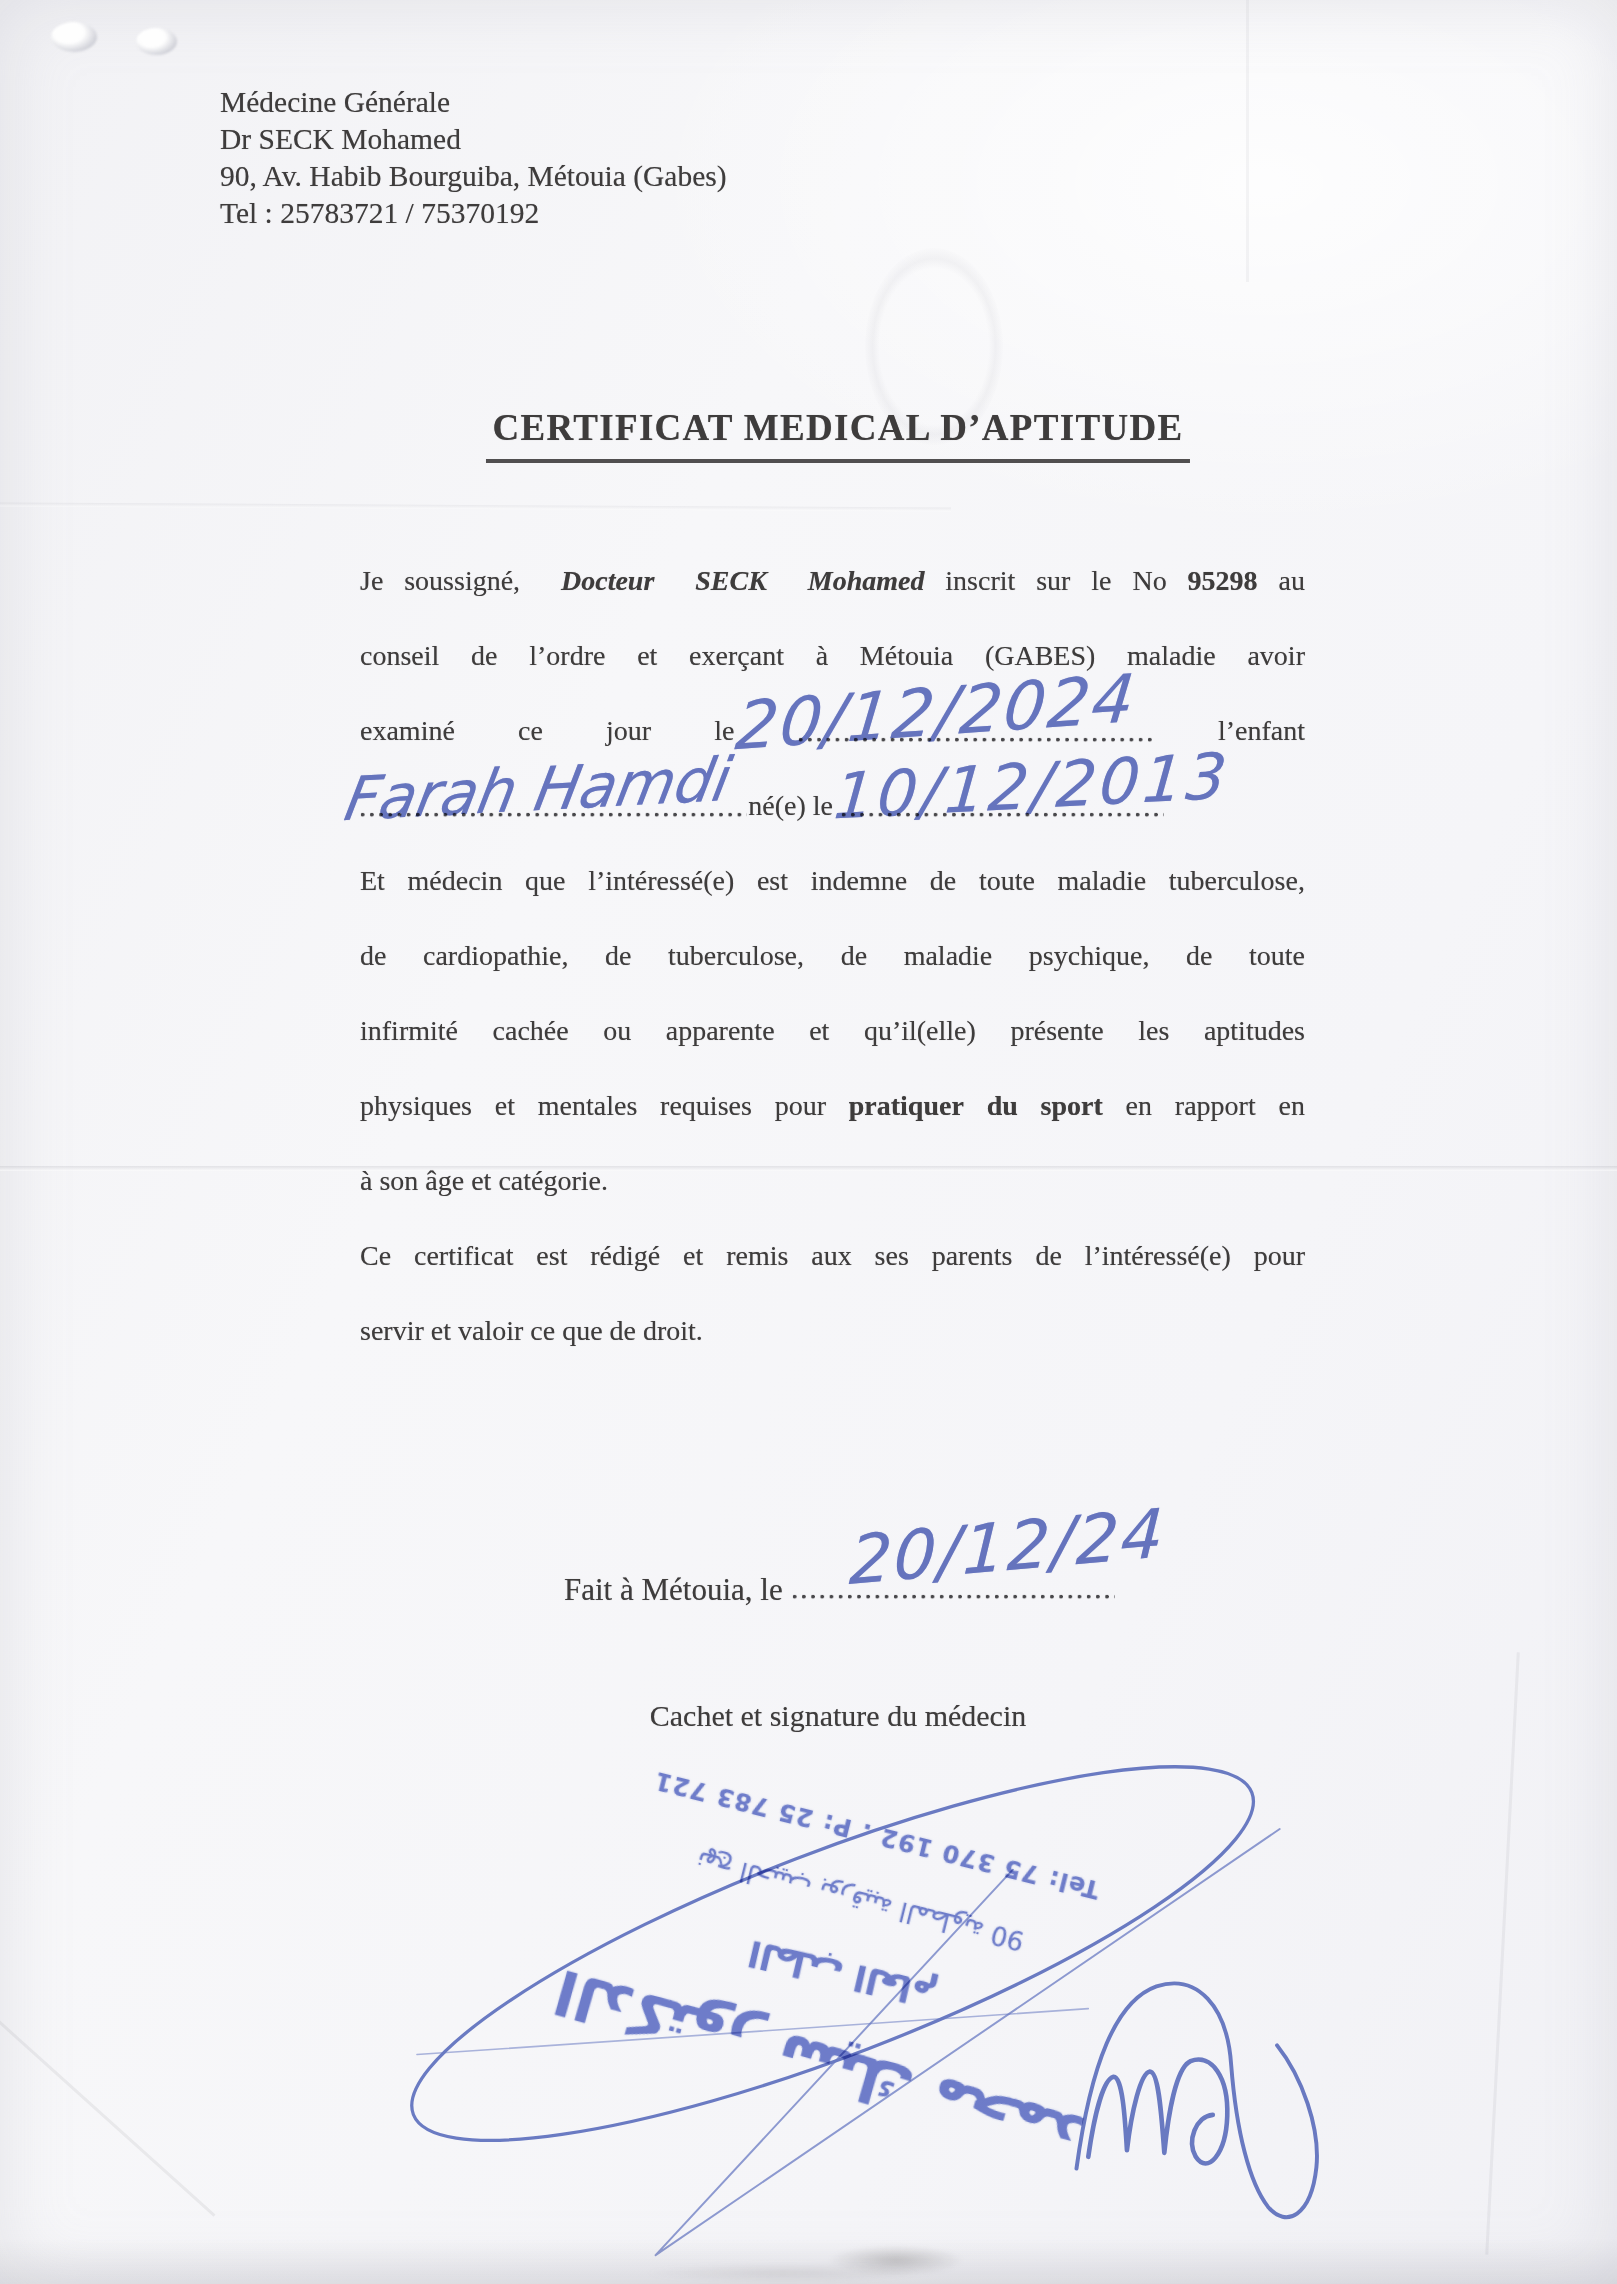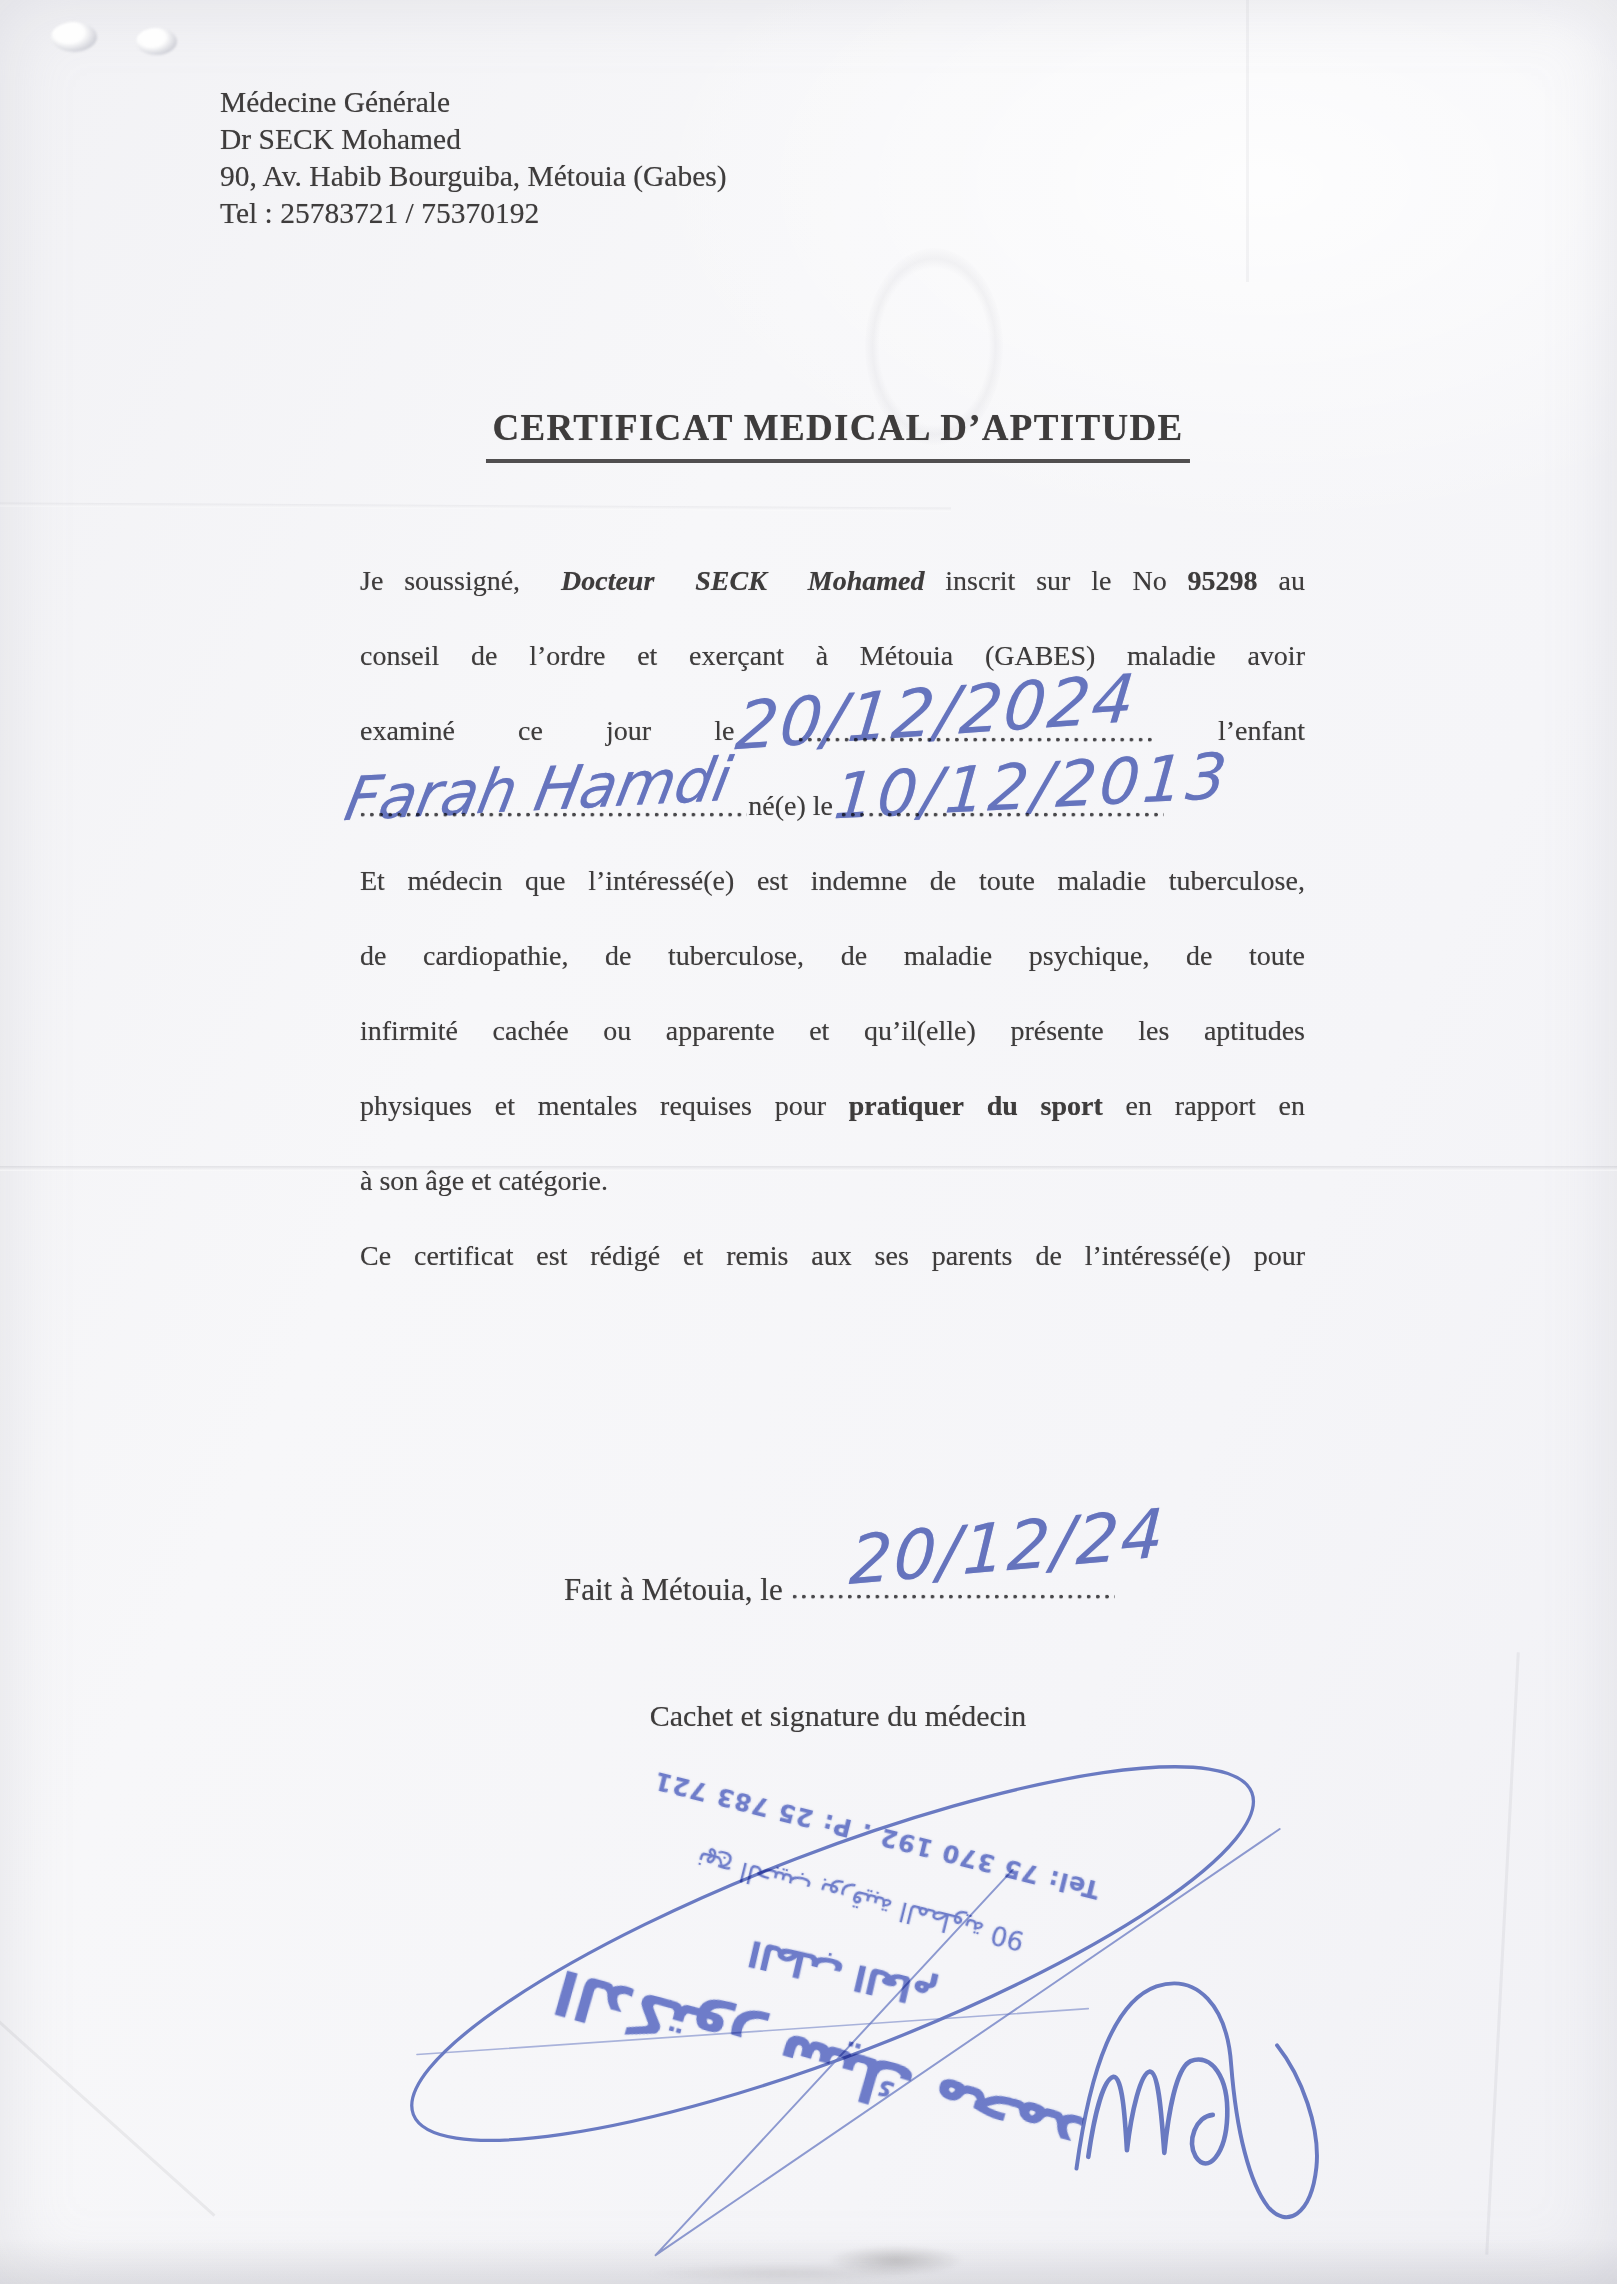--- a/index.html
+++ b/index.html
@@ -200,20 +200,21 @@
         <span>rédigé</span>
         <span>et</span>
         <span>remis</span>
         <span>aux</span>
         <span>ses</span>
         <span>parents</span>
         <span>de</span>
         <span>l’intéressé(e)</span>
         <span>pour</span>
       </div>
+      <div class="bline"><span>servir et valoir ce que de droit.</span></div>
     </div>
 
   <div class="hw hw-exam">20/12/2024</div>
   <div class="hw hw-name">Farah Hamdi</div>
   <div class="hw hw-birth">10/12/2013</div>
   <div class="hw hw-issue">20/12/24</div>
 
   <div class="fait">
     <span>Fait à Métouia, le</span>
     <span class="dotrun"></span>

